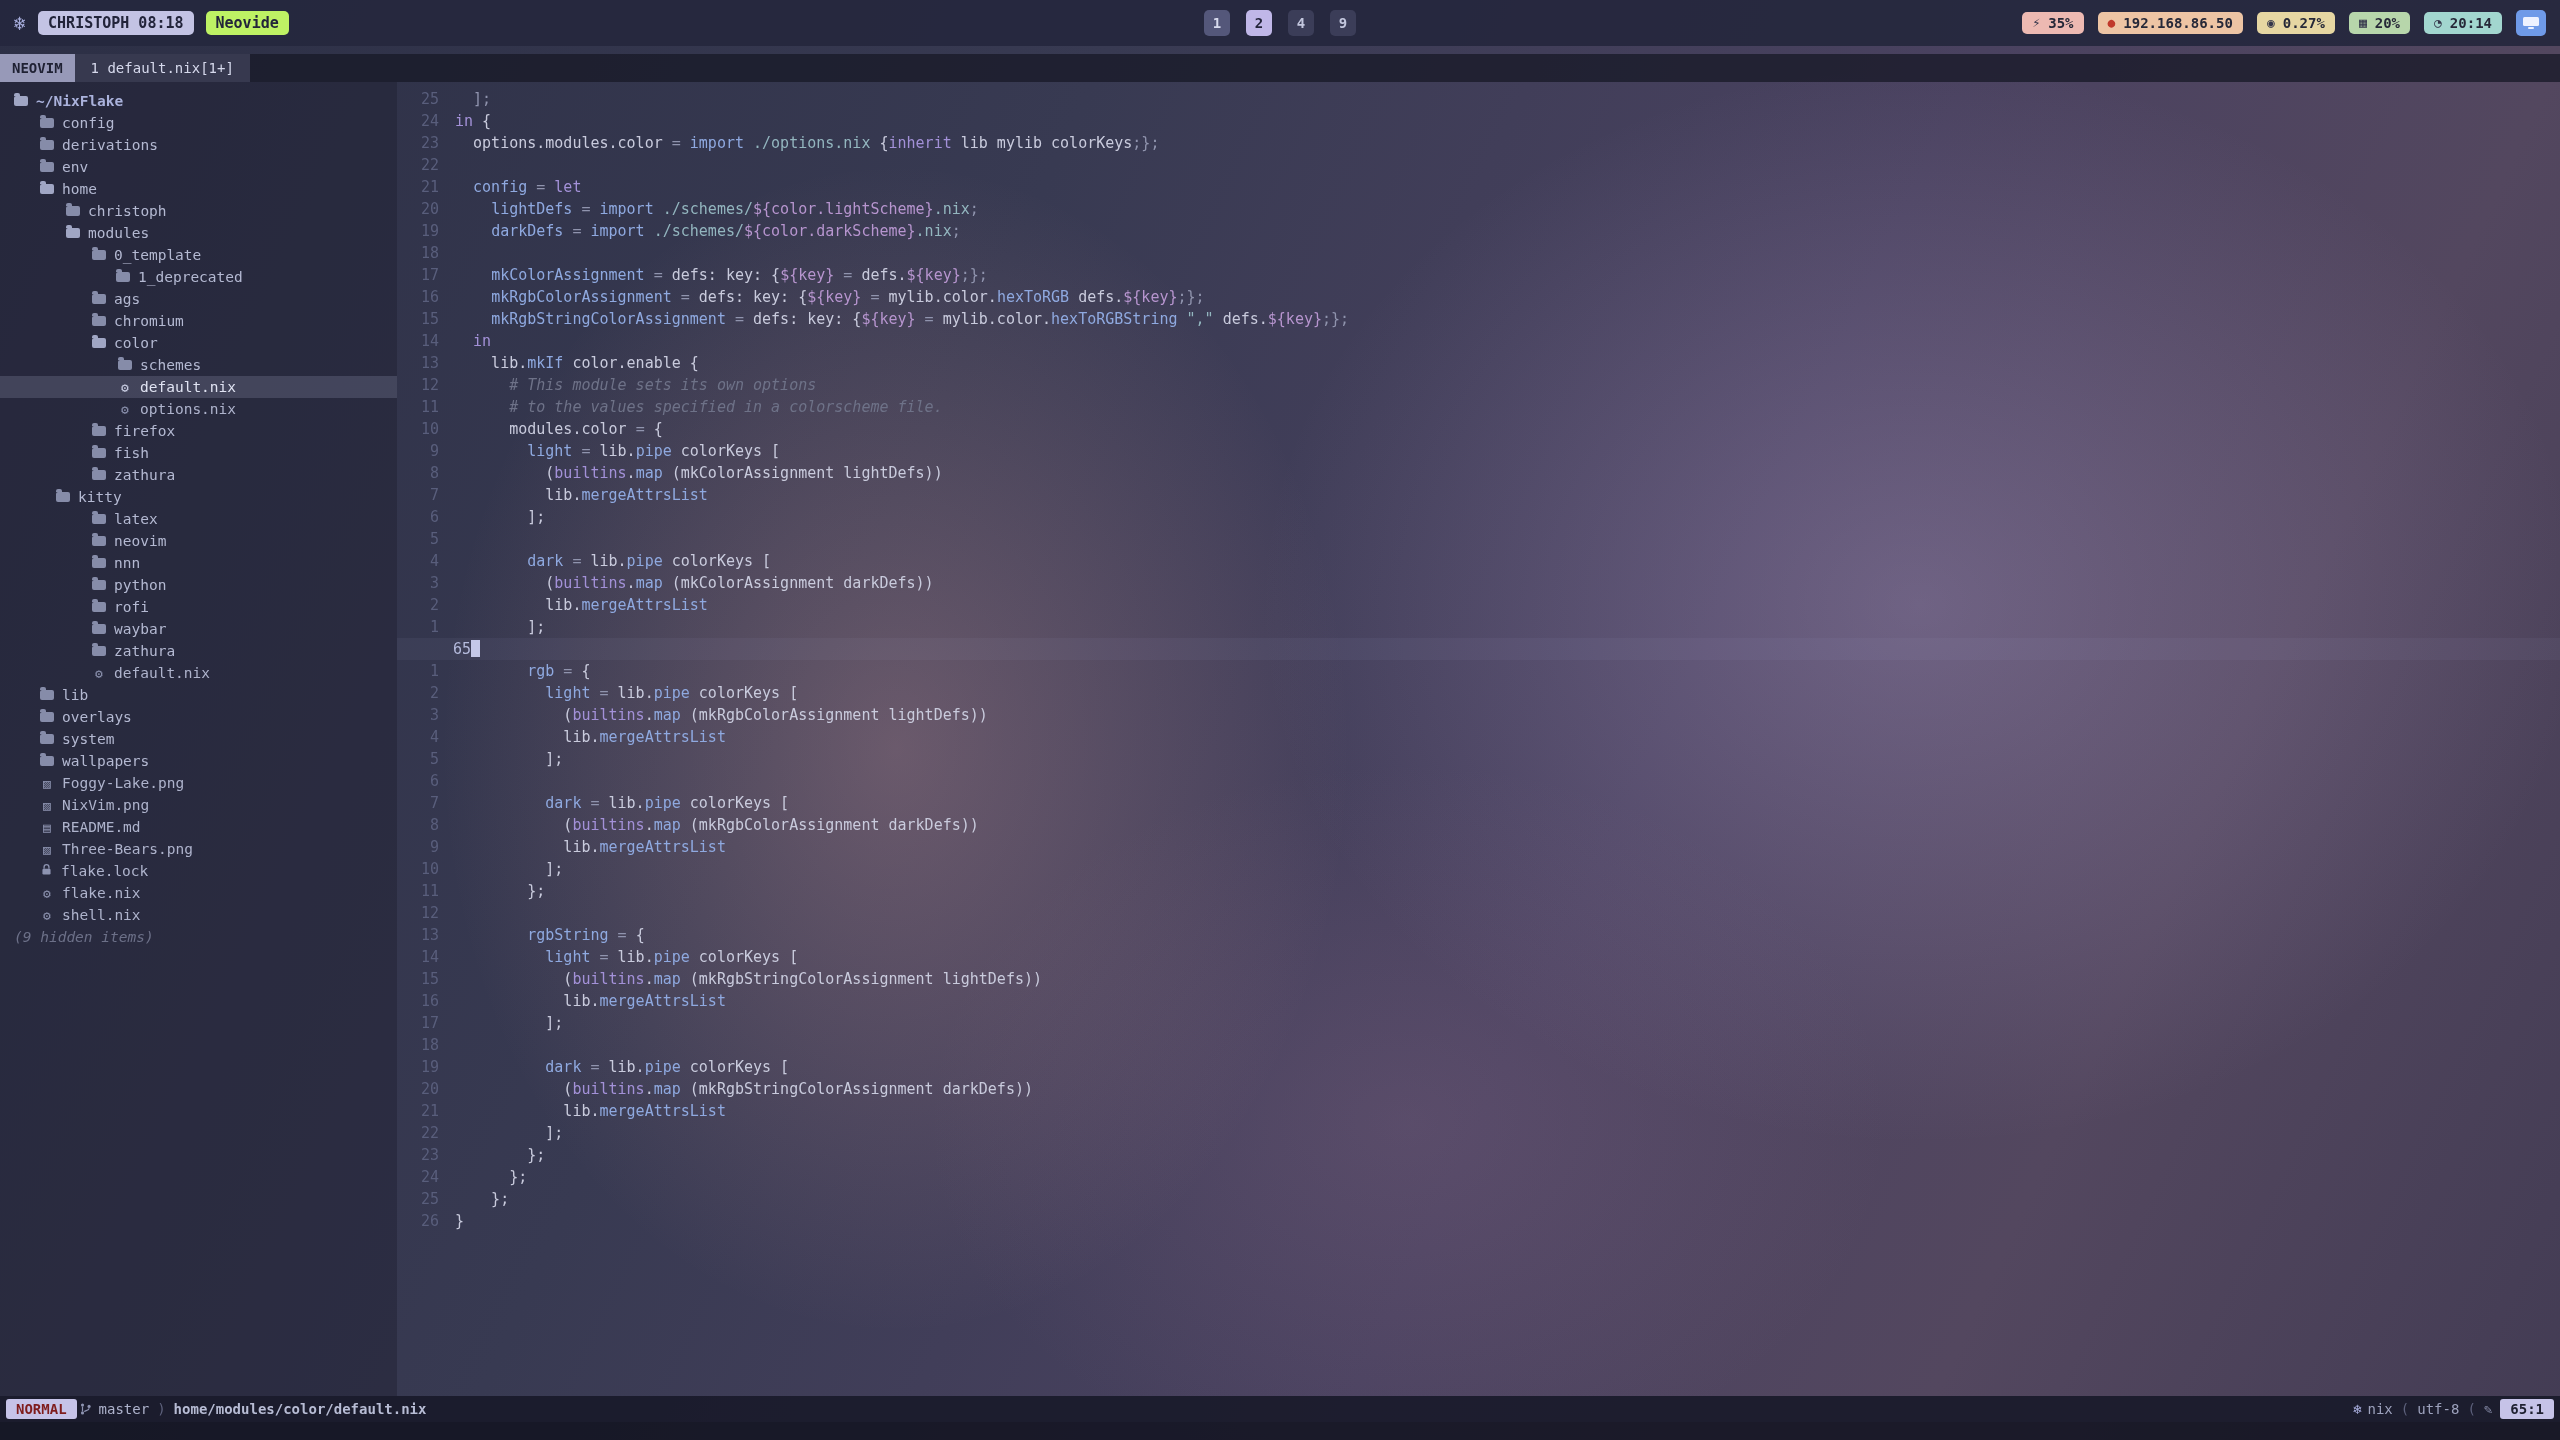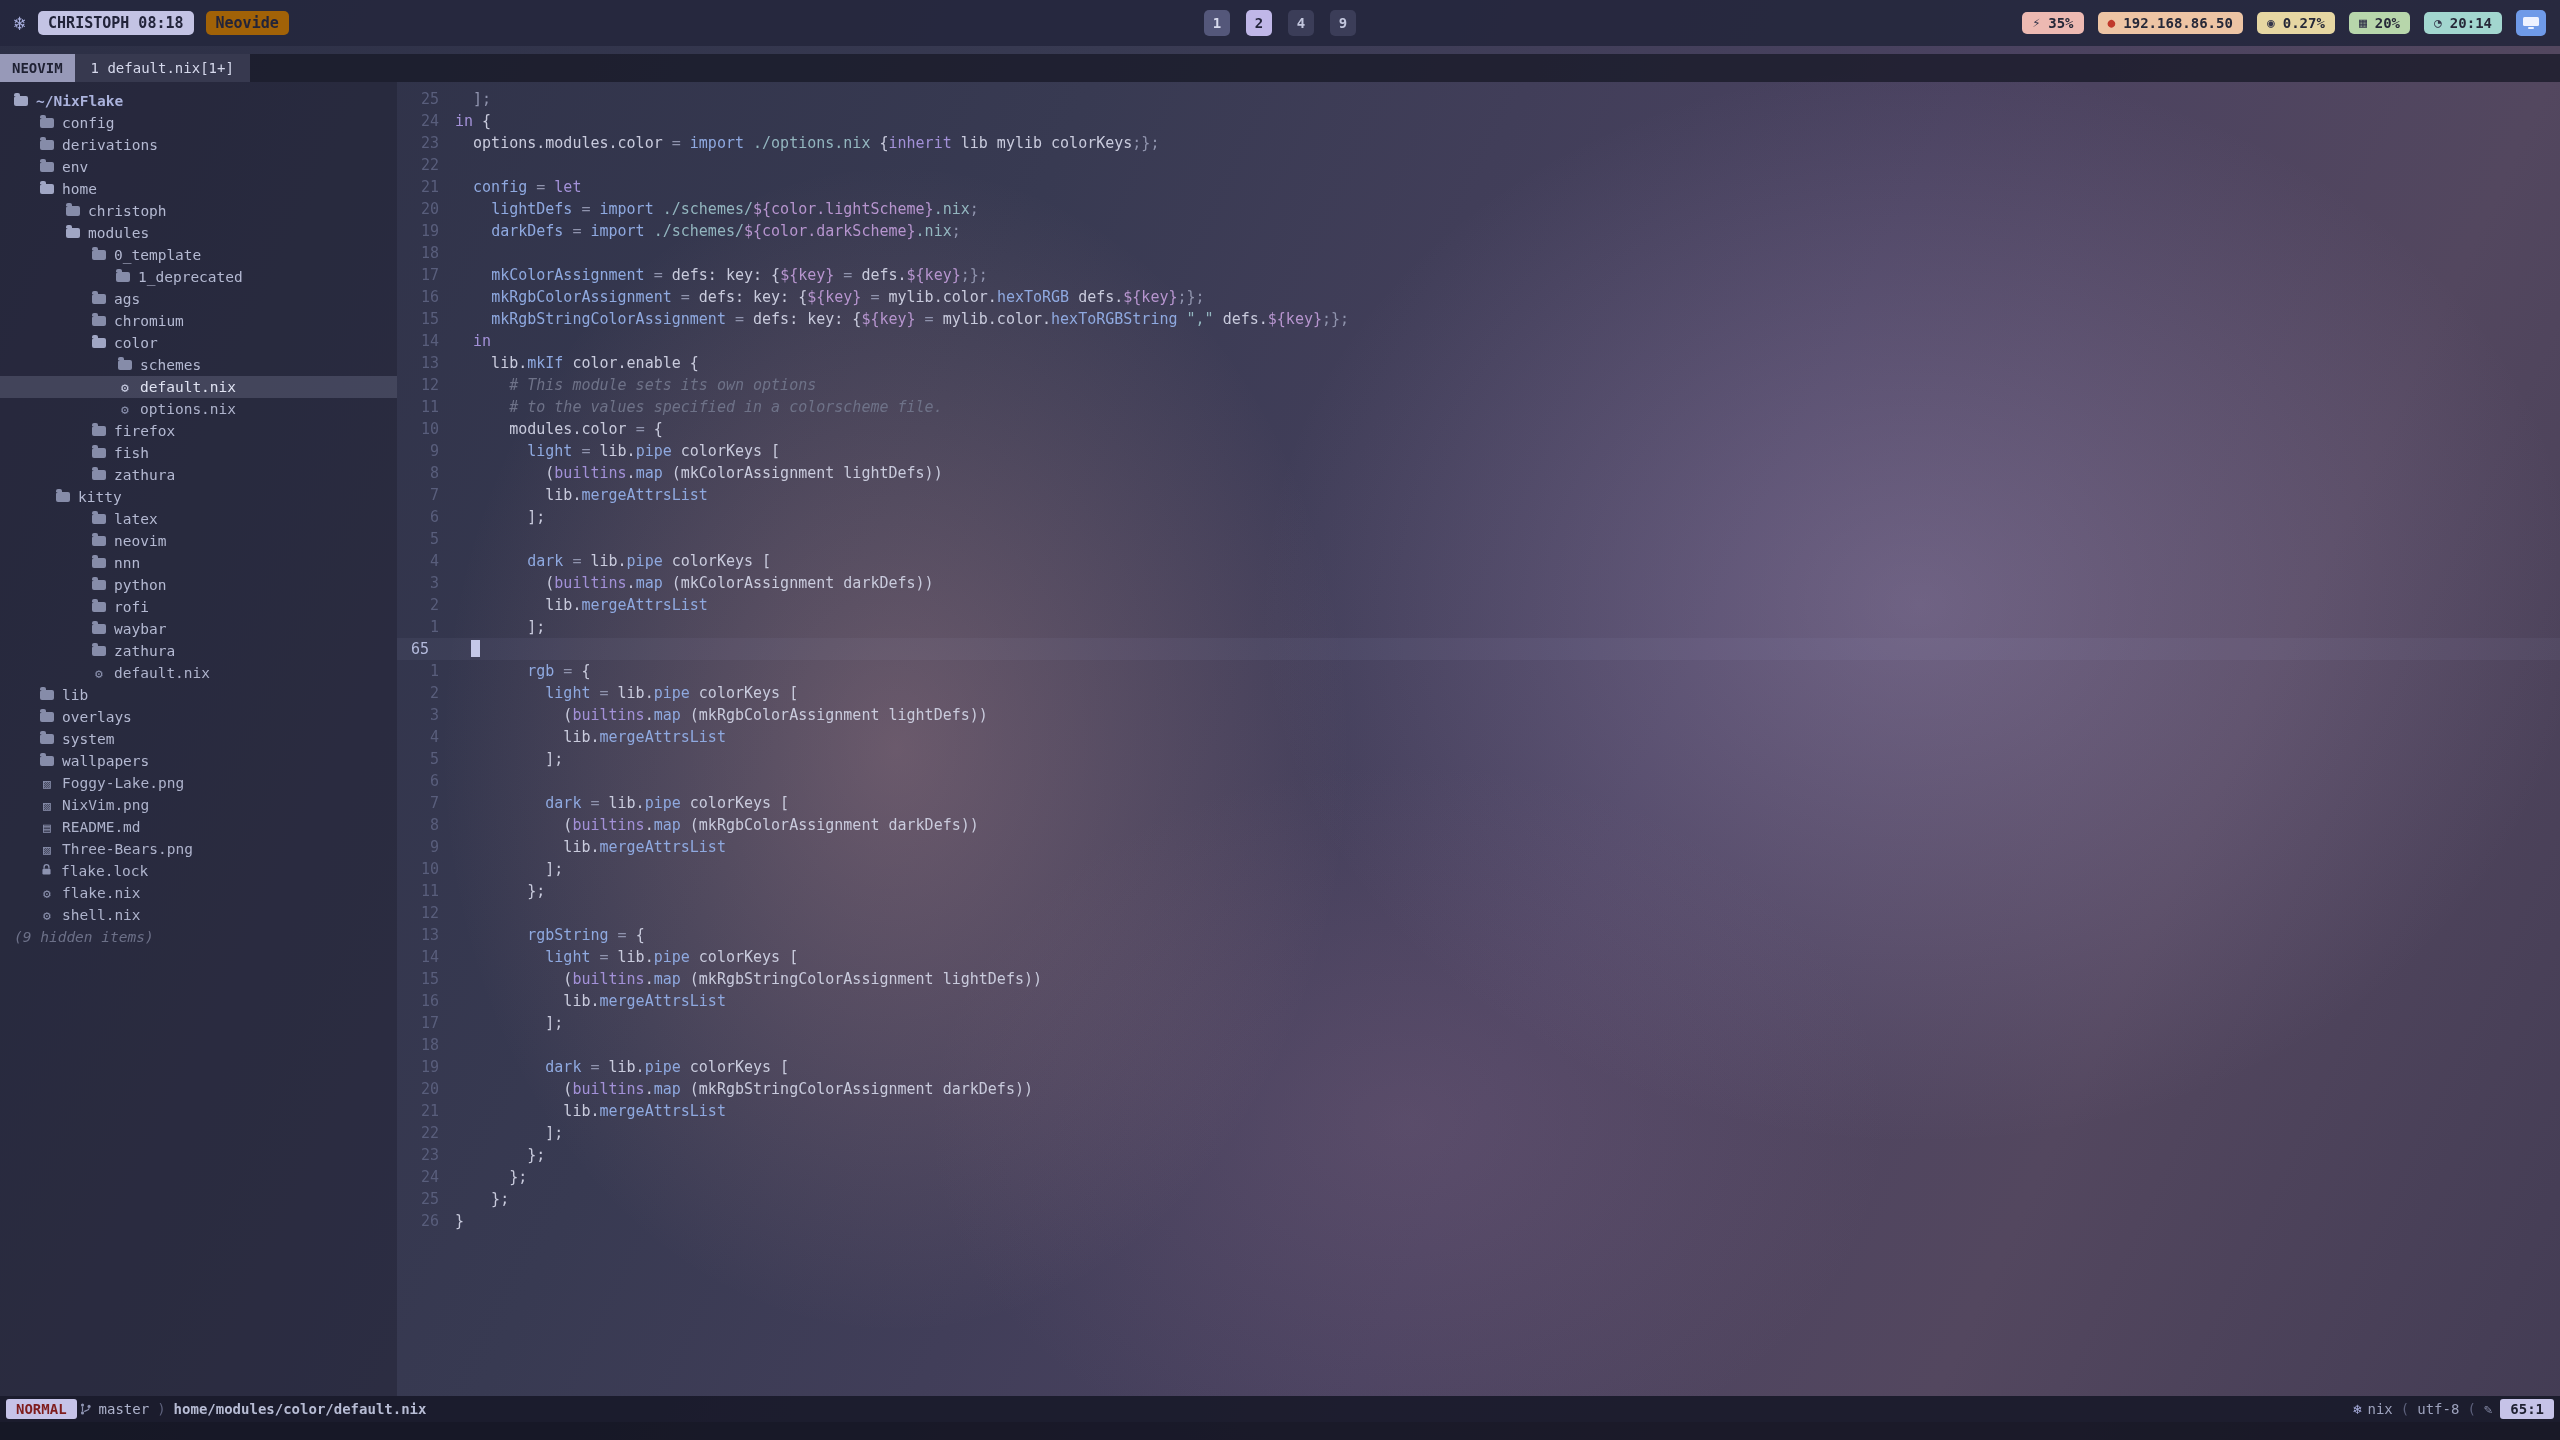--- a/index.html
+++ b/index.html
@@ -22,21 +22,21 @@
     display:grid; grid-template-columns:1fr auto 1fr; align-items:center;
     padding:0 14px; font-size:15px; font-weight:bold;
   }
   .tb-left { display:flex; align-items:center; gap:12px; }
   .nix-logo { color:#aab0e0; font-size:20px; }
   .chip {
     display:inline-flex; align-items:center; gap:8px;
     border-radius:5px; padding:3px 10px; color:#22243a; line-height:1.2;
   }
   .chip-user { background:#c3c3e4; }
-  .chip-app  { background:#a16207; }
+  .chip-app  { background:#bef264; }
   .tb-center { display:flex; align-items:center; gap:16px; }
   .ws {
     width:26px; height:26px; border-radius:5px;
     display:flex; align-items:center; justify-content:center;
     background:#3b3d58; color:#c3c7de; font-size:14px;
   }
   .ws.occupied { background:#54577a; color:#d8dbee; }
   .ws.active   { background:#c0b7e8; color:#23243a; }
   .tb-right { display:flex; align-items:center; gap:14px; justify-content:flex-end; }
   .stat { color:#262838; font-size:14px; }
@@ -90,21 +90,21 @@
   .trow.sel .gly { color:#cdd1e6; }
   .lockicon { width:13px; height:13px; flex:0 0 13px; }
   .lockicon rect { fill:#8d93b0; }
   .lockicon path { stroke:#8d93b0; stroke-width:1.6; fill:none; }
 
   
   .editor { flex:1; padding-top:6px; font-size:15px; overflow:hidden; }
   .cline { height:22px; line-height:22px; white-space:pre; }
   .cline.cur { background:rgba(170,172,210,0.07); }
   .lnum { display:inline-block; width:58px; padding-right:16px; text-align:right; color:#595e7c; }
-  .cline.cur .lnum { text-align:left; padding-left:14px; padding-right:0; width:74px; color:#b4badc; }
+  .cline.cur .lnum { text-align:right; padding-left:14px; padding-right:0; width:74px; color:#b4badc; }
   .cursor { display:inline-block; width:9px; height:17px; background:#c5c8e8; vertical-align:-3px; }
   .sg-p { color:#c9cbdd; }
   .sg-d { color:#9094ae; }
   .sg-k { color:#a391d8; }
   .sg-b { color:#8fa9e0; }
   .sg-s { color:#93b6bf; }
   .sg-i { color:#b795cf; }
   .sg-c { color:#6e7288; font-style:italic; }
 
   

